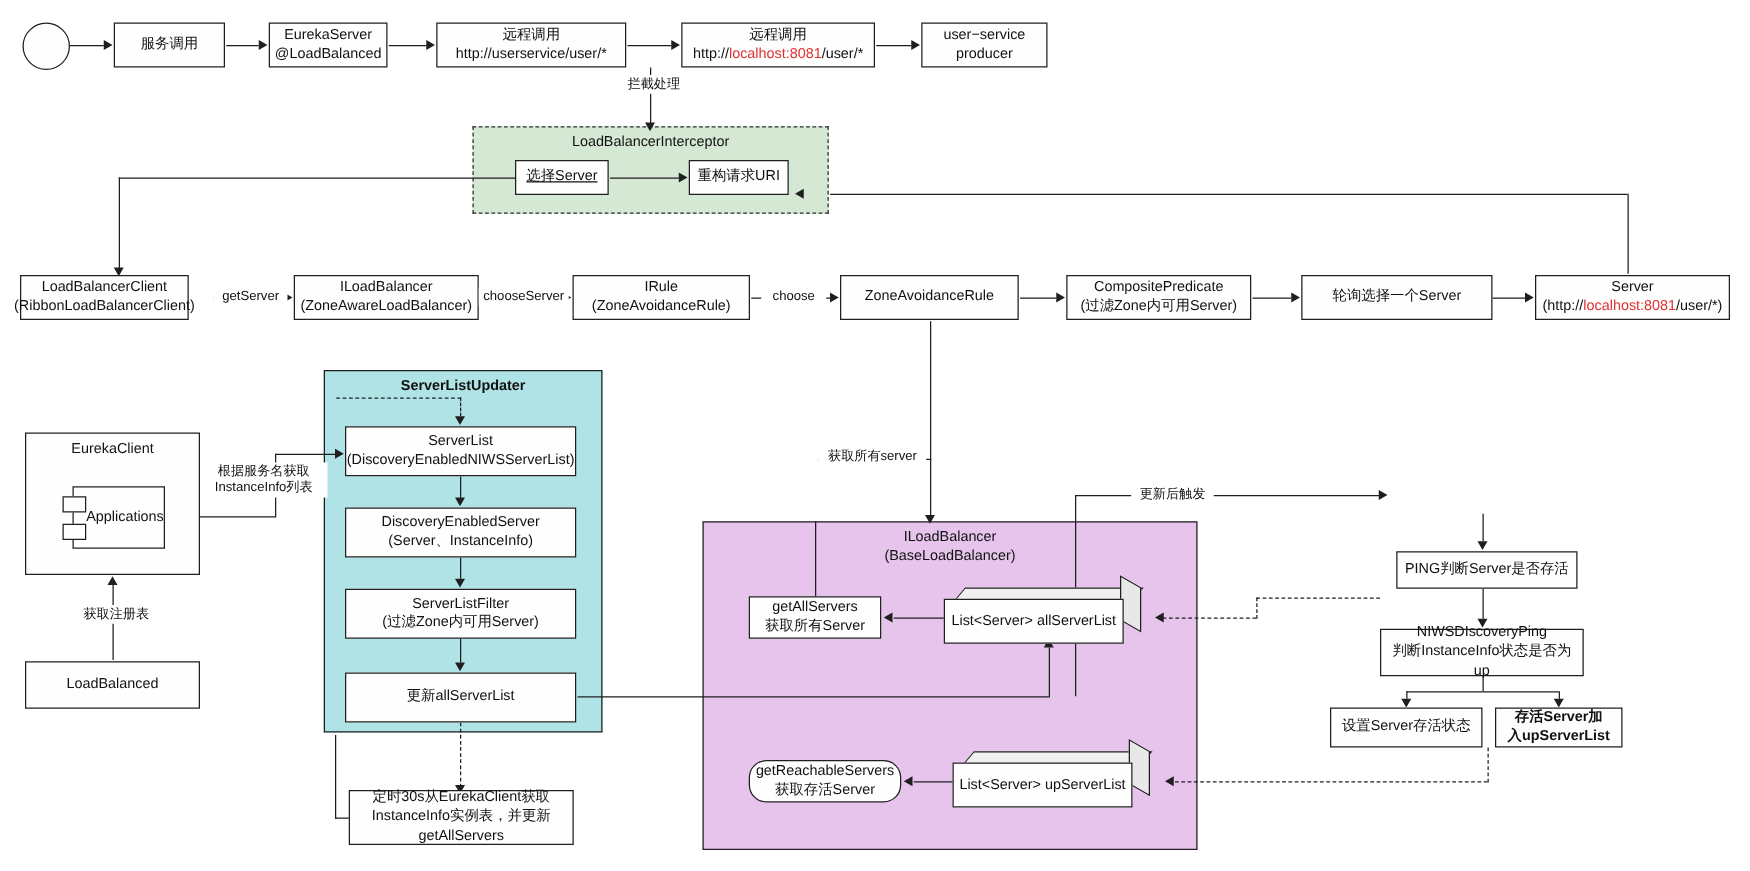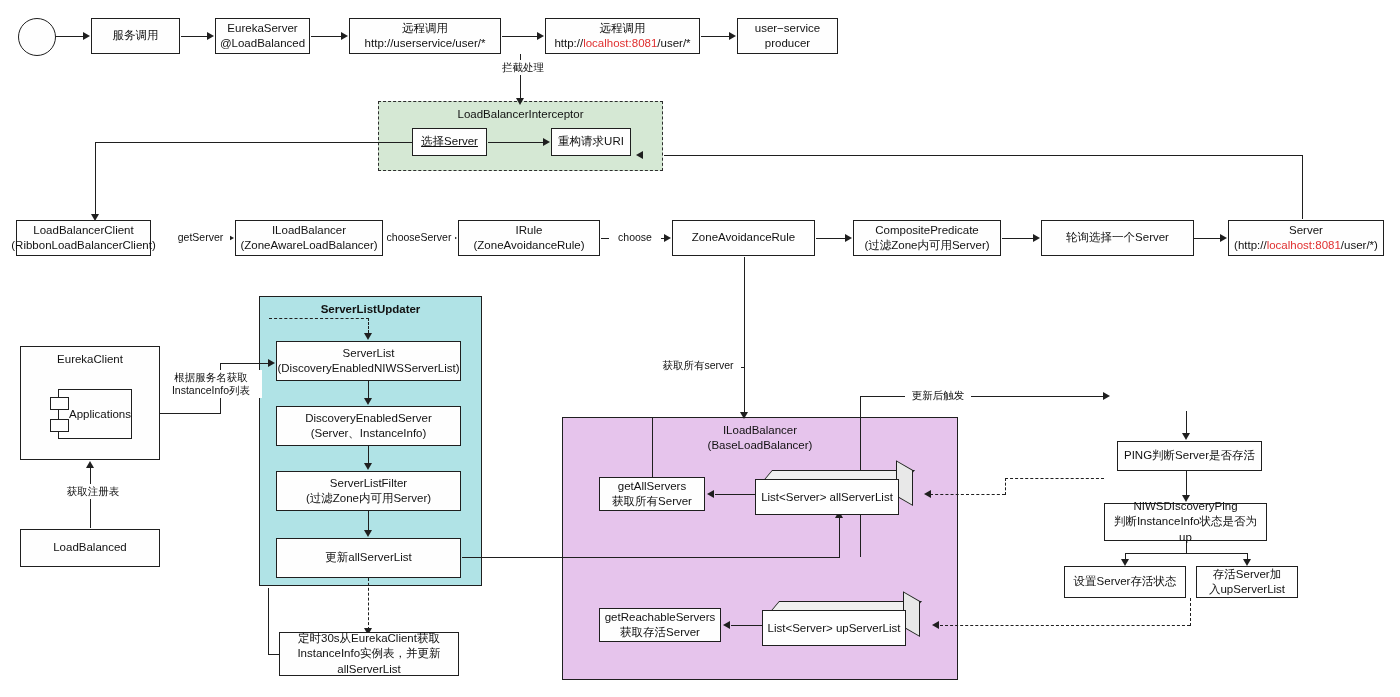--- a/index.html
+++ b/index.html
@@ -187,21 +187,21 @@
 
   <div class="dash-h" style="left:269px;top:318px;width:100px;"></div>
   <div class="dash-v" style="left:368px;top:318px;height:15px;"></div>
   <div class="arr arr-d" style="left:364px;top:333px;"></div>
 
   <div class="dash-v" style="left:368px;top:578px;height:52px;"></div>
   <div class="arr arr-d" style="left:364px;top:628px;"></div>
 
   <div class="node white" style="left:279px;top:632px;width:180px;height:44px;">定时30s从EurekaClient获取
 InstanceInfo实例表，并更新
-allServerList</div>
+getAllServers</div>
 
   <div class="ln lnh" style="left:268px;top:654px;width:13px;"></div>
   <div class="ln lnv" style="left:268px;top:588px;height:67px;"></div>
 
   <div class="node white" style="left:20px;top:346px;width:140px;height:114px;"></div>
   <div class="cont-title" style="left:20px;top:352px;width:140px;z-index:8;">EurekaClient</div>
   <div class="uml-box" style="left:58px;top:389px;width:72px;height:48px;">
     <span style="margin-left:10px;">Applications</span>
   </div>
   <div class="uml-tab" style="left:50px;top:397px;"></div>
@@ -229,21 +229,21 @@
 获取所有Server</div>
 
   <div class="cube" style="left:755px;top:470px;width:158px;height:45px;">
     <div class="top"></div>
     <div class="side"></div>
     <div class="face">
       <span>List&lt;Server&gt; allServerList</span>
     </div>
   </div>
 
-  <div class="node white" style="left:599px;top:608px;width:122px;height:34px;">getReachableServers
+  <div class="node white" style="left:599px;top:608px;width:122px;height:34px;border-radius:14px;">getReachableServers
 获取存活Server</div>
 
   <div class="cube" style="left:762px;top:601px;width:158px;height:45px;">
     <div class="top"></div>
     <div class="side"></div>
     <div class="face">
       <span>List&lt;Server&gt; upServerList</span>
     </div>
   </div>
 
@@ -256,21 +256,21 @@
   <div class="ln lnv" style="left:652px;top:417px;height:61px;"></div>
 
   <div class="ln lnh" style="left:462px;top:557px;width:377px;"></div>
   <div class="ln lnv" style="left:839px;top:518px;height:40px;"></div>
   <div class="arr arr-u" style="left:835px;top:511px;"></div>
 
   <div class="node white" style="left:1117px;top:441px;width:145px;height:30px;">PING判断Server是否存活</div>
   <div class="node white" style="left:1104px;top:503px;width:163px;height:38px;">NIWSDIscoveryPing
 判断InstanceInfo状态是否为up</div>
   <div class="node white" style="left:1064px;top:566px;width:122px;height:32px;">设置Server存活状态</div>
-  <div class="node white" style="left:1196px;top:566px;width:102px;height:32px;">存活Server加
+  <div class="node white" style="left:1196px;top:566px;width:102px;height:32px;font-weight:bold;">存活Server加
 入upServerList</div>
 
   <div class="ln lnv" style="left:1186px;top:411px;height:22px;"></div>
   <div class="arr arr-d" style="left:1182px;top:433px;"></div>
   <div class="ln lnv" style="left:1186px;top:471px;height:24px;"></div>
   <div class="arr arr-d" style="left:1182px;top:495px;"></div>
 
   <div class="ln lnv" style="left:1186px;top:541px;height:12px;"></div>
   <div class="ln lnh" style="left:1125px;top:553px;width:122px;"></div>
   <div class="ln lnv" style="left:1125px;top:553px;height:6px;"></div>

